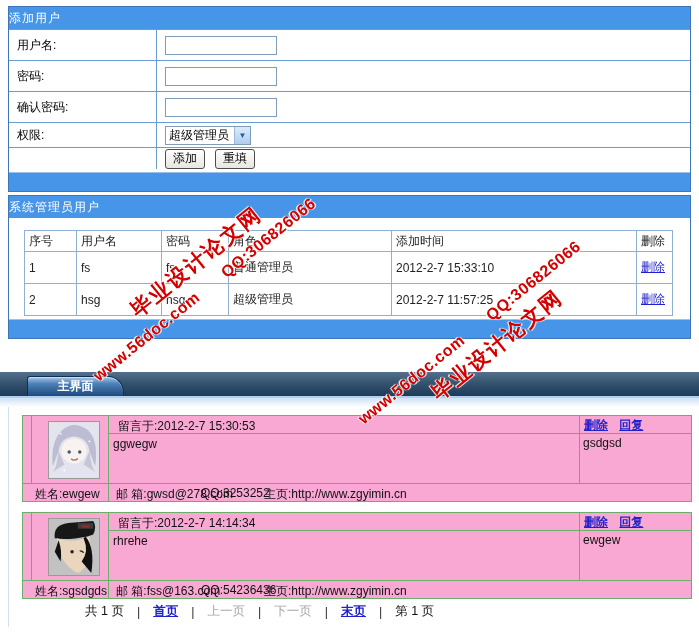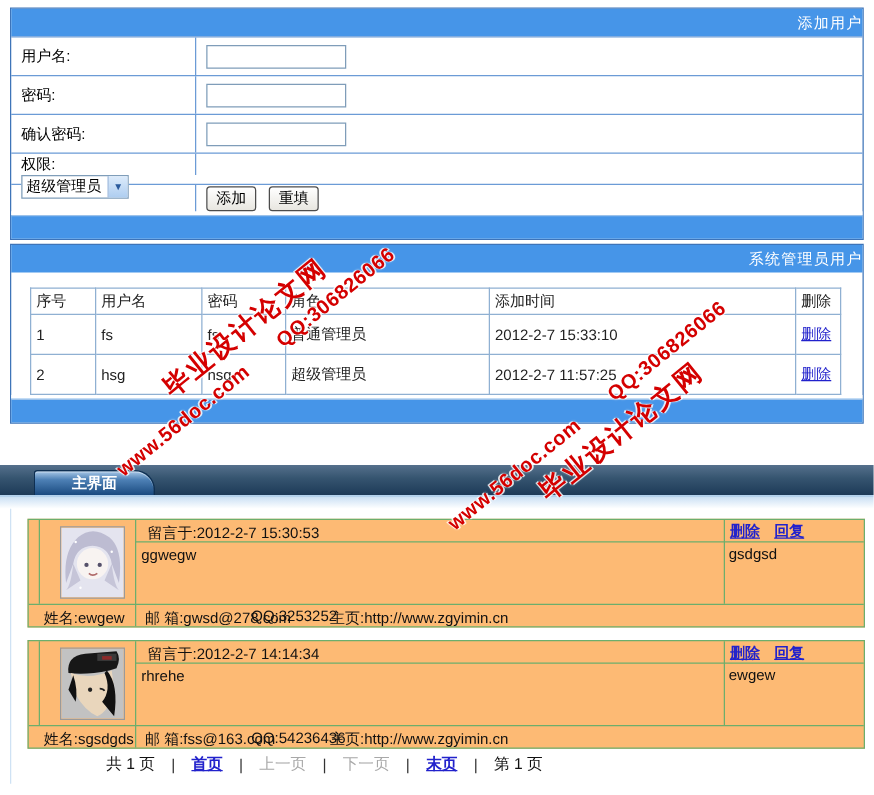--- a/index.html
+++ b/index.html
@@ -2,21 +2,21 @@
 <html><head>
 <meta charset="utf-8">
 <style>
   * { box-sizing: border-box; margin: 0; padding: 0; }
   body { background:#fff; font-family:"Liberation Sans","DejaVu Sans",sans-serif; }
   #screen { position:relative; width:699px; height:636px; background:#fff; overflow:hidden; }
 
   
   .panel { position:absolute; left:8px; width:683px; border:1px solid #3e74b8; background:#fff; }
   .panel-header { height:22px; background:#4695e8; color:#fff; font-size:12px;
-                  text-align:right; line-height:22px; letter-spacing:1px; }
+                  text-align:left; line-height:22px; letter-spacing:1px; }
   .panel-footer-gap { height:3px; background:#fff; }
   .panel-footer-bar { height:19px; background:#4695e8; border-top:1px solid #9cc2ea; }
 
   
   .form-row { display:flex; border-top:1px solid #6b9bd6; }
   .label-cell { width:148px; border-right:1px solid #6b9bd6; padding-left:8px;
                 font-size:12px; color:#000; display:flex; align-items:center; }
   .ctrl-cell { flex:1; padding-left:8px; display:flex; align-items:center; }
   .txt-input { width:112px; height:19px; border:1px solid #7f9db9; background:#fff; }
   .xp-select { display:flex; width:86px; height:19px; border:1px solid #7f9db9; background:#fff;
@@ -44,21 +44,21 @@
             border-bottom:2px solid #b3d1ec; }
   .nav-tab { position:absolute; left:27px; bottom:0; width:97px; height:20px;
              background:linear-gradient(180deg,#a8c8e8 0%,#4e81b6 35%,#1a4a80 100%);
              border:1px solid #0e2f52; border-bottom:none; border-radius:3px 16px 0 0;
              color:#fff; font-size:12px; font-weight:bold; text-align:center; line-height:19px;
              box-shadow:inset 0 1px 0 rgba(255,255,255,.45); cursor:pointer; }
   .under-strip { height:9px; background:linear-gradient(180deg,#cde2f5,#ffffff); }
   .left-edge { position:absolute; left:8px; top:35px; width:1px; height:220px; background:#cfe2f4; }
 
   .msg-card { position:absolute; left:22px; width:670px; height:87px;
-              border:1px solid #6cae6c; background:#fdba74; font-size:12px; color:#111; }
+              border:1px solid #6cae6c; background:#f9a8d4; font-size:12px; color:#111; }
   .gl { position:absolute; background:#6cae6c; }
   .msg-avatar { position:absolute; left:25px; top:5px; width:52px; height:58px; border:1px solid #9a9a9a; }
   .msg-time { position:absolute; left:95px; top:2px; }
   .msg-content { position:absolute; left:90px; top:21px; }
   .msg-actions { position:absolute; left:557px; top:1px; width:111px; }
   .msg-actions a { margin:0 4px; font-weight:bold; }
   .msg-reply { position:absolute; left:560px; top:20px; }
   .msg-name { position:absolute; left:12px; top:70px; }
   .msg-email { position:absolute; left:93px; top:70px; }
   .msg-qq { position:absolute; left:178px; top:70px; }
@@ -99,21 +99,21 @@
         </div>
     </div>
 
     <div class="form-row" style="height:31px;">
       <div class="label-cell">确认密码:</div>
       <div class="ctrl-cell">
           <input class="txt-input" type="text" style="">
         </div>
     </div>
 
-    <div class="form-row" style="height:25px;flex-direction:column;">
+    <div class="form-row" style="height:25px;">
       <div class="label-cell">权限:</div>
       <div class="ctrl-cell">
         <div class="xp-select">
           <span class="sel-text">超级管理员</span>
           <span class="sel-arrow">▼</span>
         </div>
       </div>
     </div>
 
     <div class="form-row" style="height:22px;">

